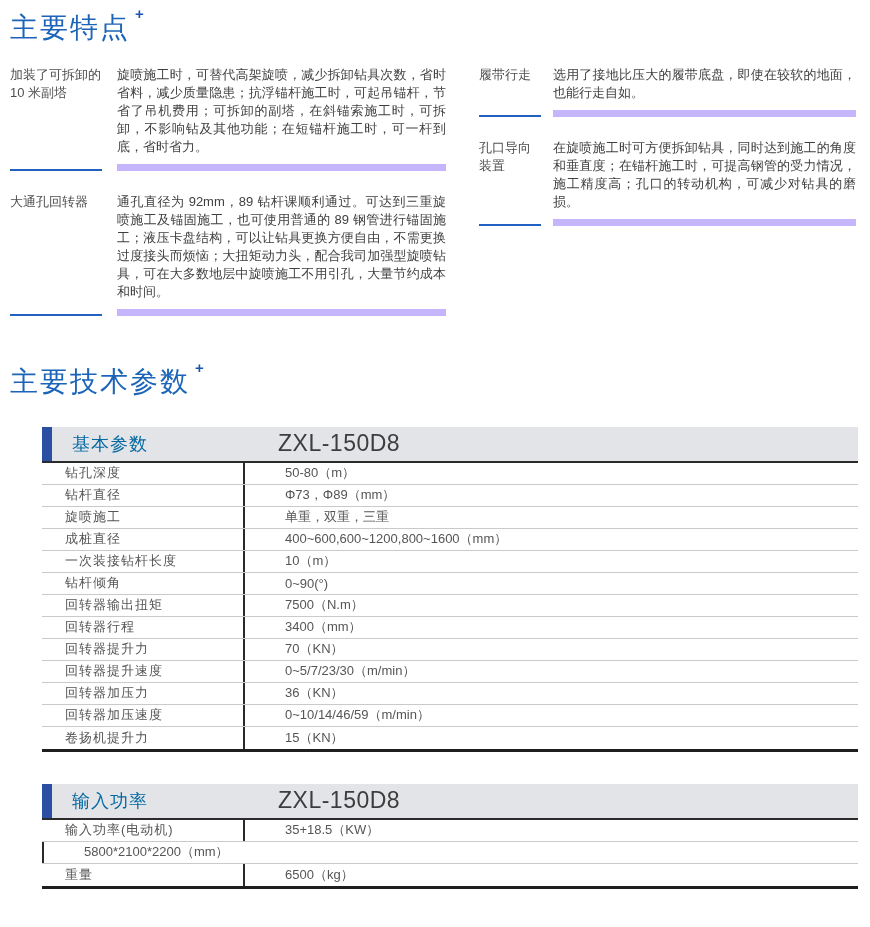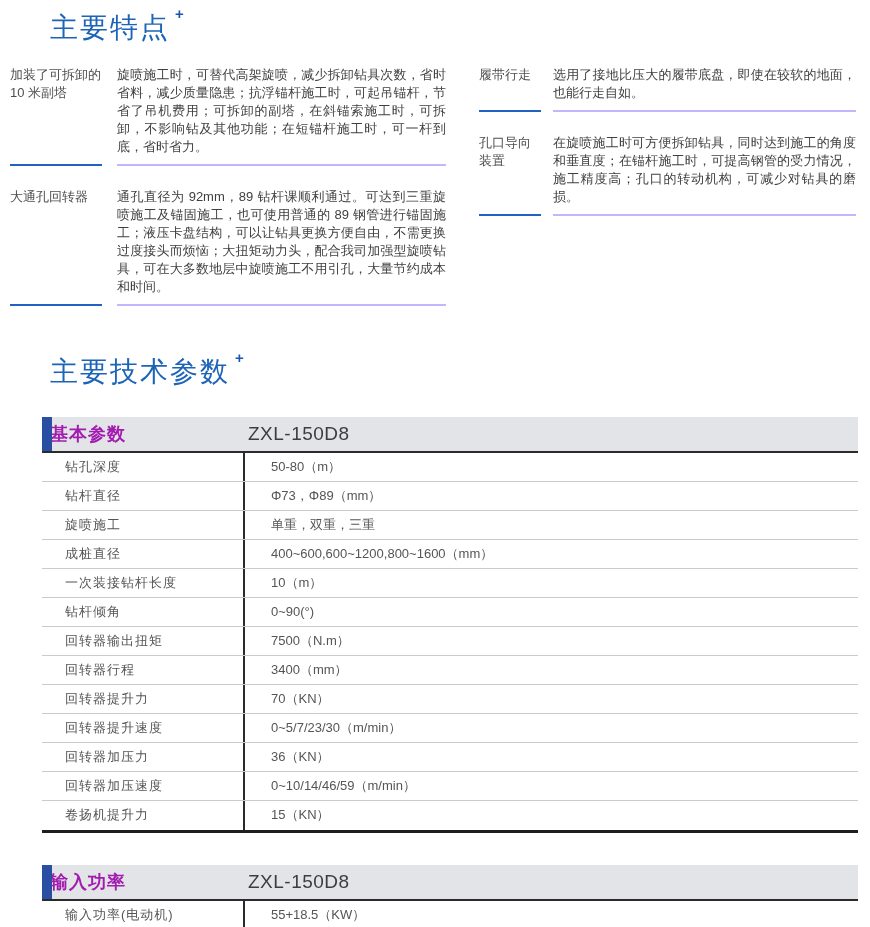--- a/index.html
+++ b/index.html
@@ -7,21 +7,21 @@
   body {
     width:870px; height:927px;
     font-family:"Liberation Sans","DejaVu Sans",sans-serif;
     overflow:hidden;
   }
   .page { width:870px; height:927px; padding:8px 12px 0 10px; }
 
   
   .sec-title {
     font-size:28px; font-weight:400; color:#1c64b8;
-    letter-spacing:2px; line-height:1.3;margin-left:40px;
+    letter-spacing:2px; line-height:1.3;
   }
   .sec-title sup {
     font-size:15px; font-weight:700; color:#1c55b0;
     position:relative; top:-8px; left:5px; letter-spacing:0;
   }
   .title-features { margin-top:2px; }
   .title-specs   { margin-top:26px; }
 
   
   .features {
@@ -31,48 +31,48 @@
   .fcol { display:flex; flex-direction:column; }
   .feature { display:flex; margin-bottom:22px; }
   .f-label {
     color:#4e4e4e; font-size:13px; line-height:18px;
     border-bottom:2px solid #2161c1; padding-bottom:8px;
   }
   .fcol-left  .f-label { width:92px; min-width:92px; margin-right:15px; }
   .fcol-right .f-label { width:62px; min-width:62px; margin-right:12px; }
   .f-desc {
     flex:1; color:#3f3f3f; font-size:13px; line-height:18px;
-    border-bottom:2px solid #c4b5fd; padding-bottom:8px;
+    border-bottom:7px solid #c4b5fd; padding-bottom:8px;
     text-align:justify;
   }
 
   
   .tables { margin:26px 0 0 32px; width:816px; }
   .spec-table { width:816px; margin-bottom:32px; }
   .t-header {
     position:relative; height:36px; background:#e3e4e8;
     border-bottom:2px solid #2b2b2b;
     display:flex; align-items:center;
   }
   .t-accent { position:absolute; left:0; top:0; width:10px; height:100%; background:#2a4fa2; }
-  .t-name  { margin-left:8px; font-size:18px; color:#a21caf; width:173px; font-weight:700; letter-spacing:1px; }
-  .t-model { font-size:19px; color:#3d3d3d; margin-left:25px; letter-spacing:0.5px; }
+  .t-name  { margin-left:30px; font-size:18px; color:#0369a1; width:173px; font-weight:400; letter-spacing:1px; }
+  .t-model { font-size:23px; color:#3d3d3d; margin-left:33px; letter-spacing:0.5px; }
   .t-body  { border-bottom:3px solid #1f1f1f; }
   .t-row {
-    display:flex; align-items:stretch; height:29px;
+    display:flex; align-items:stretch; height:22px;
     border-bottom:1px solid #cacaca;
     font-size:13px; color:#555;
   }
   .t-row:last-child { border-bottom:none; }
   .t-param {
     width:201px; min-width:201px; padding-left:23px;
     display:flex; align-items:center; letter-spacing:1px;
   }
   .t-value {
-    flex:1; border-left:2px solid #2a2a2a; padding-left:26px;
+    flex:1; border-left:2px solid #2a2a2a; padding-left:40px;
     display:flex; align-items:center;
   }
 </style>
 </head>
 <body>
 
 <div class="page">
 
   <h1 class="sec-title title-features">
     <span>主要特点</span><sup>+</sup>
@@ -169,21 +169,21 @@
       </div>
       <div class="spec-table">
         <div class="t-header">
           <div class="t-accent"></div>
           <div class="t-name">输入功率</div>
           <div class="t-model">ZXL-150D8</div>
         </div>
         <div class="t-body">
           <div class="t-row">
             <div class="t-param">输入功率(电动机)</div>
-            <div class="t-value">55+18.5（KW）</div>
+            <div class="t-value">35+18.5（KW）</div>
           </div>
           <div class="t-row">
             <div class="t-value">5800*2100*2200（mm）</div>
           </div>
           <div class="t-row">
             <div class="t-param">重量</div>
             <div class="t-value">6500（kg）</div>
           </div>
         </div>
       </div>

